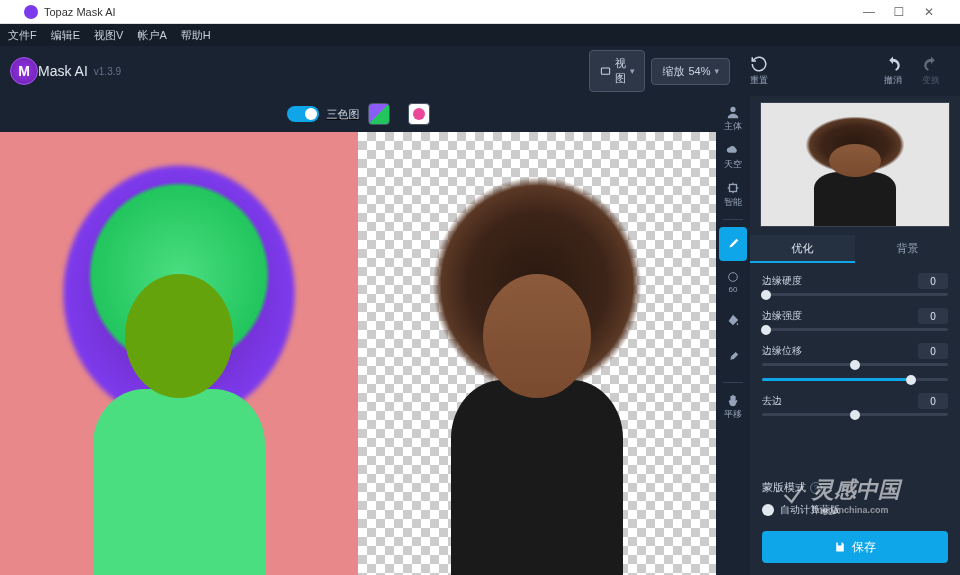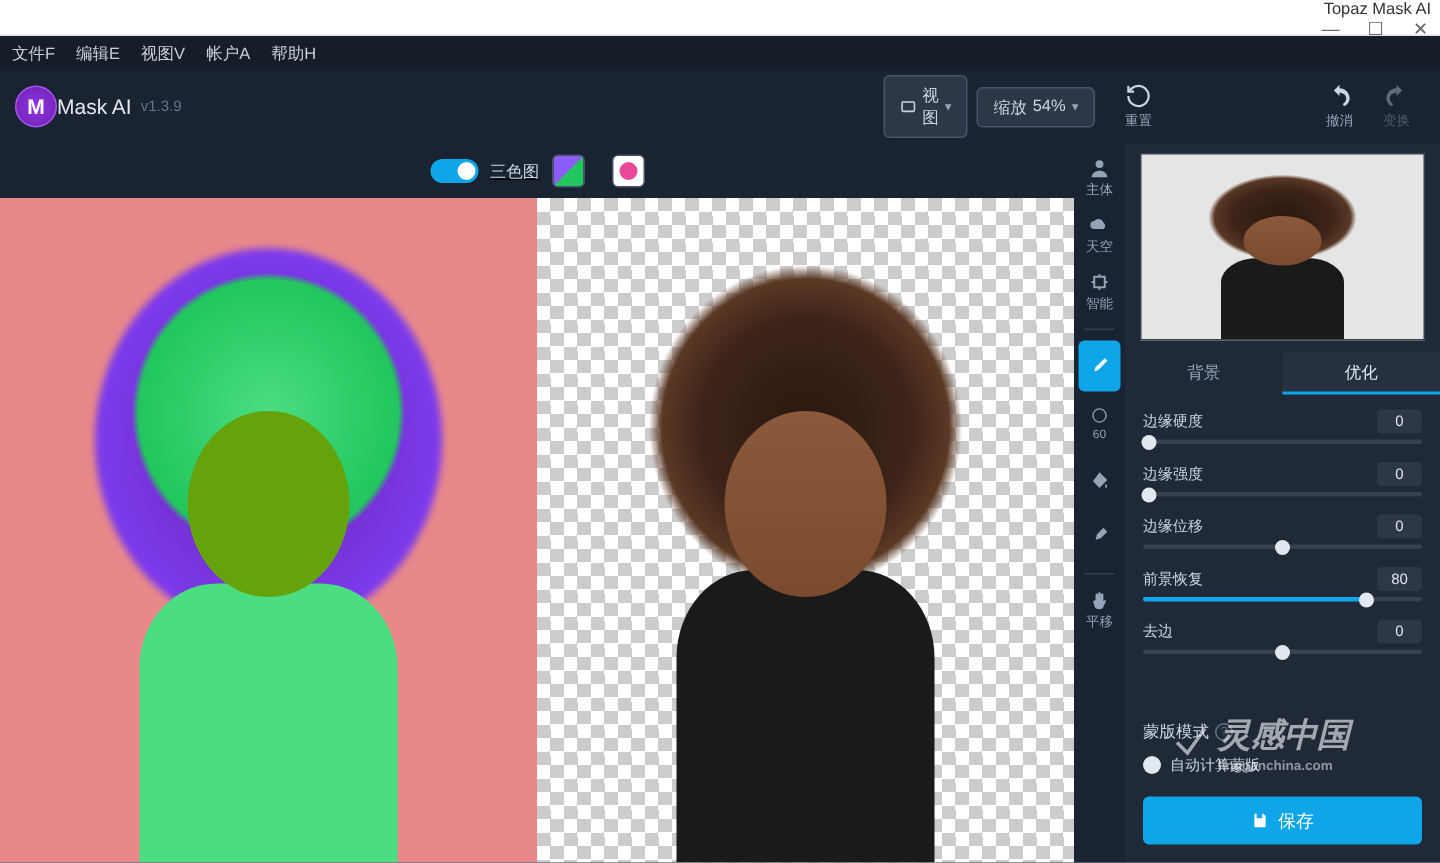--- a/index.html
+++ b/index.html
@@ -1,18 +1,18 @@
 <!DOCTYPE html>
 <html><head>
 <meta charset="utf-8">
 <style>
 * { margin: 0; padding: 0; box-sizing: border-box; font-family: "Microsoft YaHei", sans-serif; }
 body { width: 960px; height: 575px; background: #fff; overflow: hidden; }
 .window { width: 100%; height: 100%; display: flex; flex-direction: column; }
-.titlebar { height: 24px; background: #fff; display: flex; align-items: flex-end; padding: 0 6px; border-bottom: 1px solid #e0e0e0; flex-direction: column; }
+.titlebar { height: 24px; background: #fff; display: flex; align-items: center; padding: 0 24px; border-bottom: 1px solid #e0e0e0; }
 .titlebar .icon { width: 14px; height: 14px; background: #7c3aed; border-radius: 50%; margin-right: 6px; }
 .titlebar .title { font-size: 11px; color: #333; flex: 1; }
 .titlebar .winctrl { display: flex; gap: 16px; }
 .titlebar .winbtn { width: 14px; height: 14px; display: flex; align-items: center; justify-content: center; color: #666; font-size: 12px; cursor: pointer; }
 
 .appbody { flex: 1; background: #1a2332; display: flex; flex-direction: column; }
 .menubar { height: 22px; background: #151d29; display: flex; align-items: center; padding: 0 8px; gap: 14px; }
 .menubar .mitem { font-size: 11px; color: #c7d0db; cursor: pointer; }
 
 .toolbar { height: 50px; background: #1a2332; display: flex; align-items: center; padding: 0 10px; }
@@ -237,22 +237,22 @@
       </div>
 
       <div class="side-panel">
         <div class="preview">
           <div class="hair-real"></div>
           <div class="neck-real"></div>
           <div class="body-real"></div>
           <div class="face-real"></div>
         </div>
         <div class="tabs">
+          <div class="tab active">优化</div>
           <div class="tab">背景</div>
-          <div class="tab active">优化</div>
         </div>
         <div class="sliders">
           <div class="slider-row">
             <div class="slider-hdr">
                 <span class="slider-lbl">边缘硬度</span>
                 <span class="slider-val">0</span>
               </div>
             <div class="track">
                 <div class="fill" style="width:2%"></div>
                 <div class="thumb" style="left:2%"></div>
@@ -271,24 +271,20 @@
           <div class="slider-row">
             <div class="slider-hdr">
                 <span class="slider-lbl">边缘位移</span>
                 <span class="slider-val">0</span>
               </div>
             <div class="track">
                 <div class="thumb" style="left:50%"></div>
               </div>
           </div>
           <div class="slider-row">
-            <div class="slider-hdr">
-                <span class="slider-lbl">前景恢复</span>
-                <span class="slider-val">80</span>
-              </div>
             <div class="track">
                 <div class="fill" style="width:80%"></div>
                 <div class="thumb" style="left:80%"></div>
               </div>
           </div>
           <div class="slider-row">
             <div class="slider-hdr">
                 <span class="slider-lbl">去边</span>
                 <span class="slider-val">0</span>
               </div>

